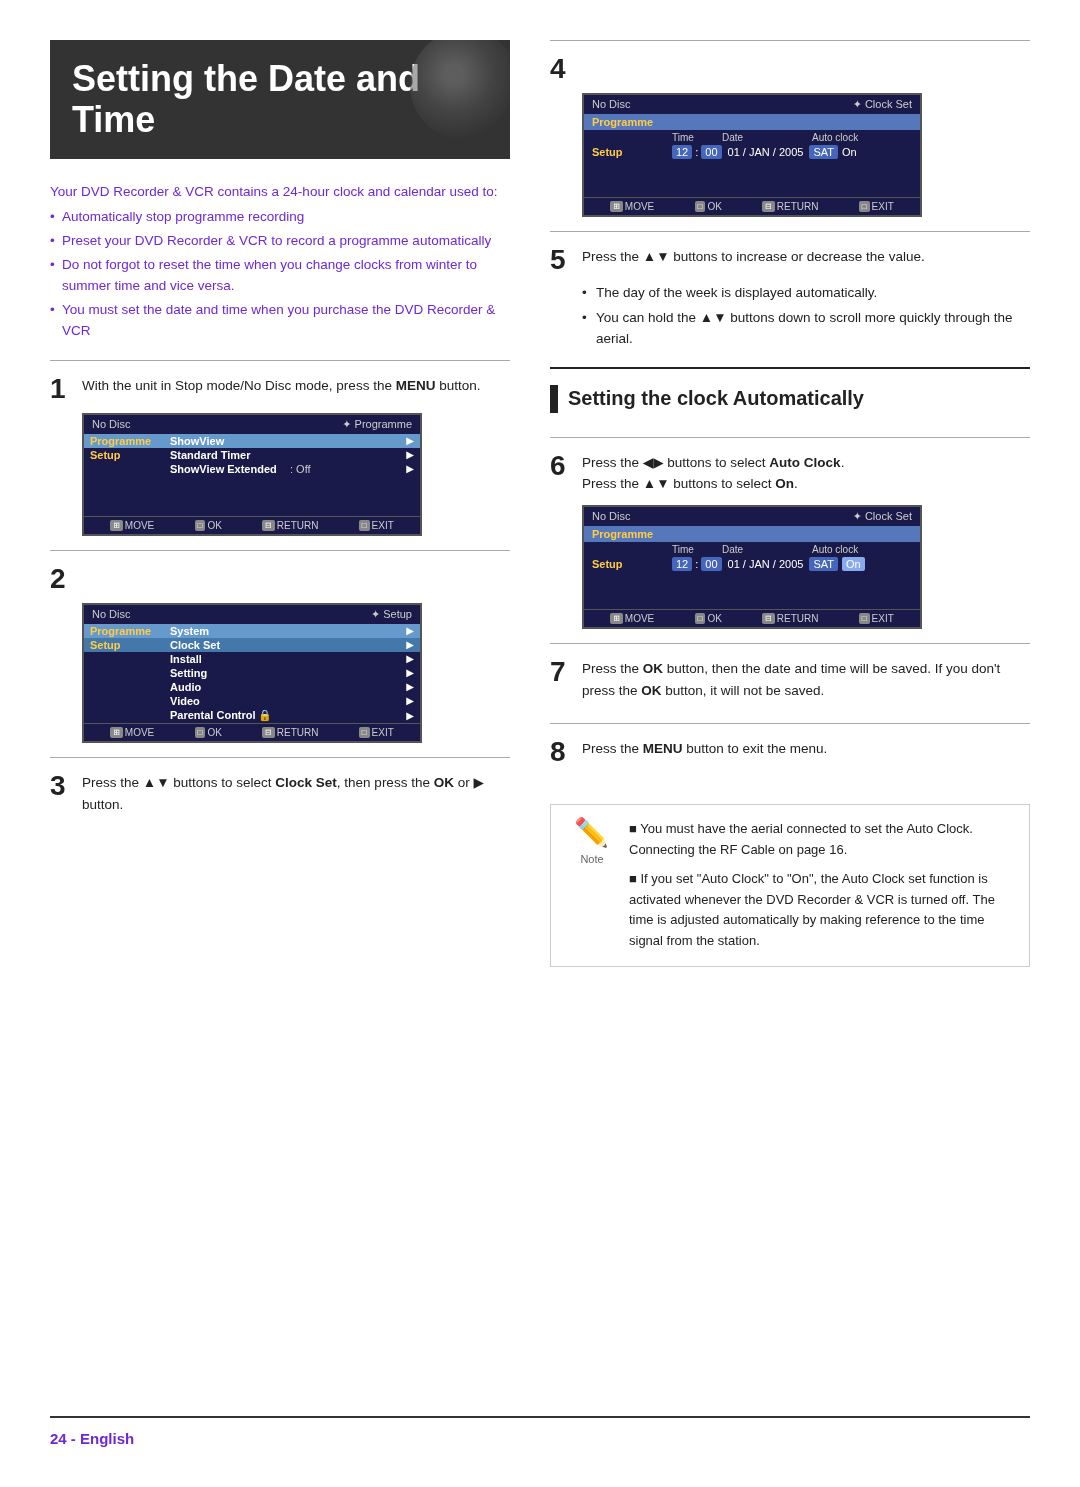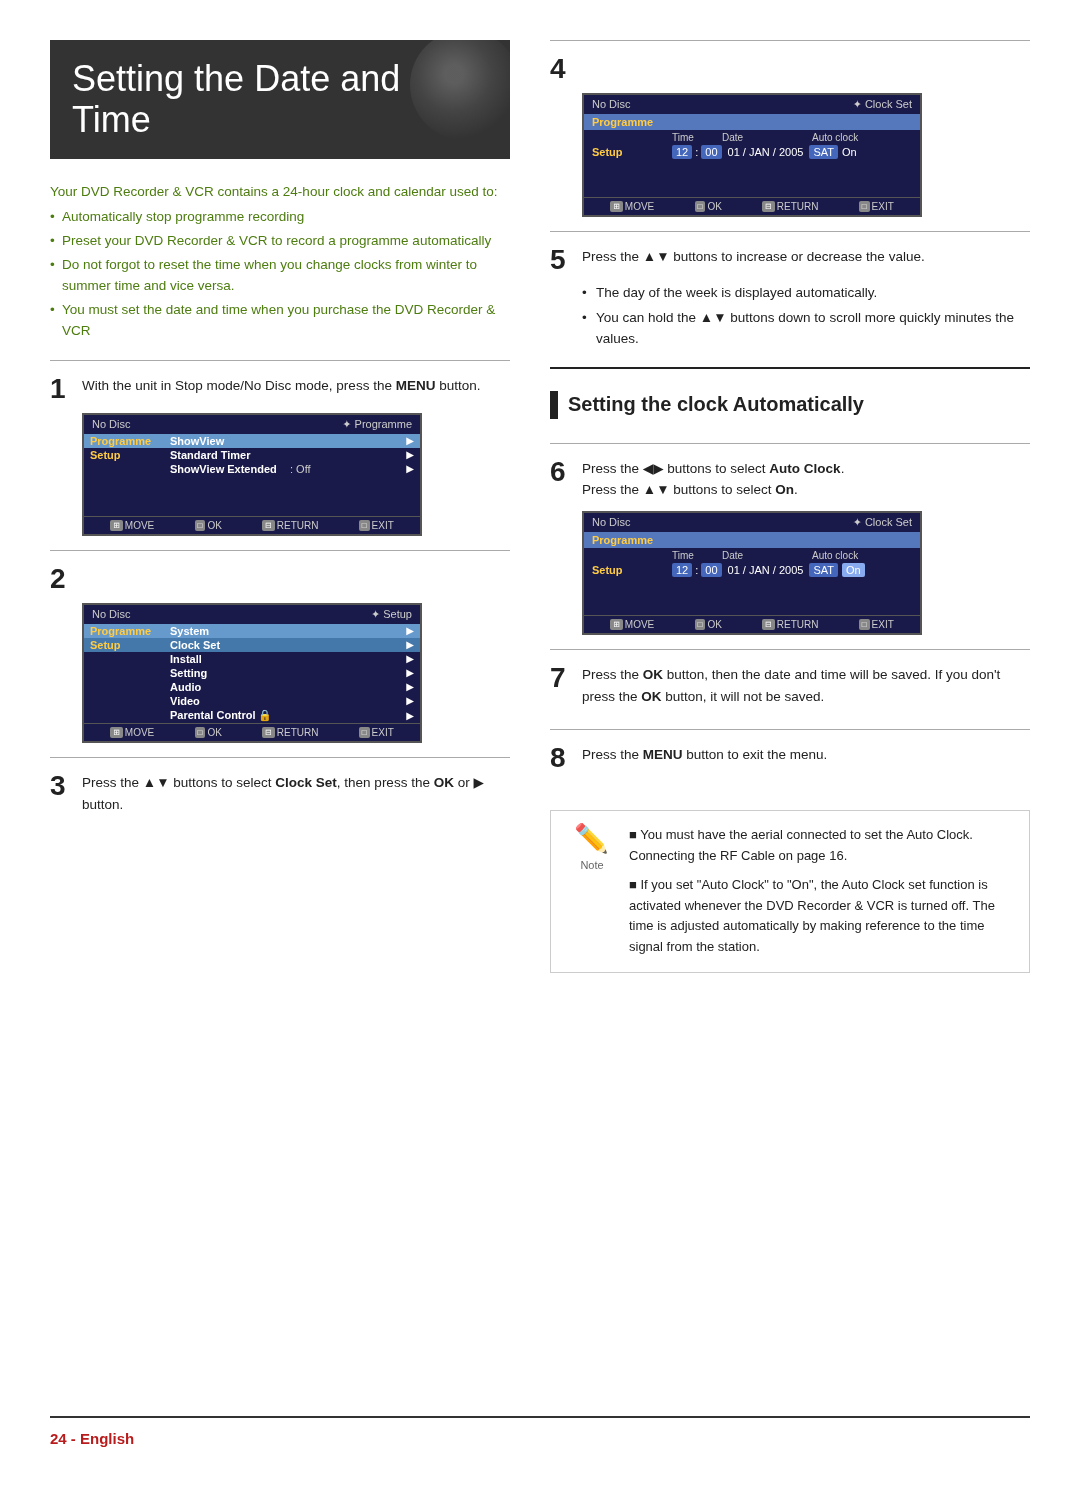--- a/index.html
+++ b/index.html
@@ -42,42 +42,42 @@
       background: #333;
       padding: 18px 22px 18px 22px;
       margin-bottom: 22px;
       position: relative;
       overflow: hidden;
     }
 
     .title-box h1 {
       color: #fff;
       font-size: 36px;
-      font-weight: 400;
+      font-weight: 700;
       line-height: 1.15;
       font-family: Arial, Helvetica, sans-serif;
     }
 
     .title-box .disc-bg {
       position: absolute;
       right: -10px;
       top: -10px;
       width: 110px;
       height: 110px;
       border-radius: 50%;
       background: radial-gradient(circle at 40% 40%, #888 10%, #555 40%, #333 70%);
       opacity: 0.5;
     }
 
     
     .intro-text {
       font-size: 13.5px;
       line-height: 1.6;
       margin-bottom: 18px;
-      color: #4d7c0f;
+      color: #6d28d9;
     }
 
     .intro-text p { margin-bottom: 4px; }
     .intro-text ul { list-style: none; padding-left: 0; }
     .intro-text ul li { padding-left: 12px; position: relative; margin-bottom: 2px; }
     .intro-text ul li::before { content: "•"; position: absolute; left: 0; }
 
     
     .step-section {
       border-top: 1px solid #aaa;
@@ -202,21 +202,21 @@
       padding: 3px 8px;
       font-size: 11px;
       color: #ccc;
     }
 
     
     .section-heading {
       display: flex;
       align-items: center;
       gap: 10px;
-      margin: 10px 0 10px 0;
+      margin: 4px 0 10px 0;
       font-size: 20px;
       font-weight: bold;
       color: #222;
     }
 
     .section-heading-bar {
       width: 8px;
       height: 28px;
       background: #222;
       display: inline-block;
@@ -260,21 +260,21 @@
       margin-bottom: 0;
     }
 
     
     .footer {
       border-top: 2px solid #333;
       padding-top: 12px;
       margin-top: 20px;
       font-size: 15px;
       font-weight: bold;
-      color: #b91c1c;
+      color: #6d28d9;
     }
 
     
     .right-step-section {
       border-top: 1px solid #aaa;
       padding: 14px 0;
     }
 
     .bullet-list {
       list-style: none;
@@ -466,21 +466,21 @@
 
       <div class="right-step-section">
         <div class="step-header">
           <span class="step-number">5</span>
           <span class="step-text">
             Press the ▲▼ buttons to increase or decrease the value.
           </span>
         </div>
         <ul class="bullet-list" style="padding-left:32px;">
           <li>The day of the week is displayed automatically.</li>
-          <li>You can hold the ▲▼ buttons down to scroll more quickly minutes the values.</li>
+          <li>You can hold the ▲▼ buttons down to scroll more quickly through the aerial.</li>
         </ul>
       </div>
 
       <div class="right-step-section" style="border-top:2px solid #222;padding-top:12px;">
         <div class="section-heading">
           <span class="section-heading-bar"></span>
           <span>Setting the clock Automatically</span>
         </div>
       </div>
 

